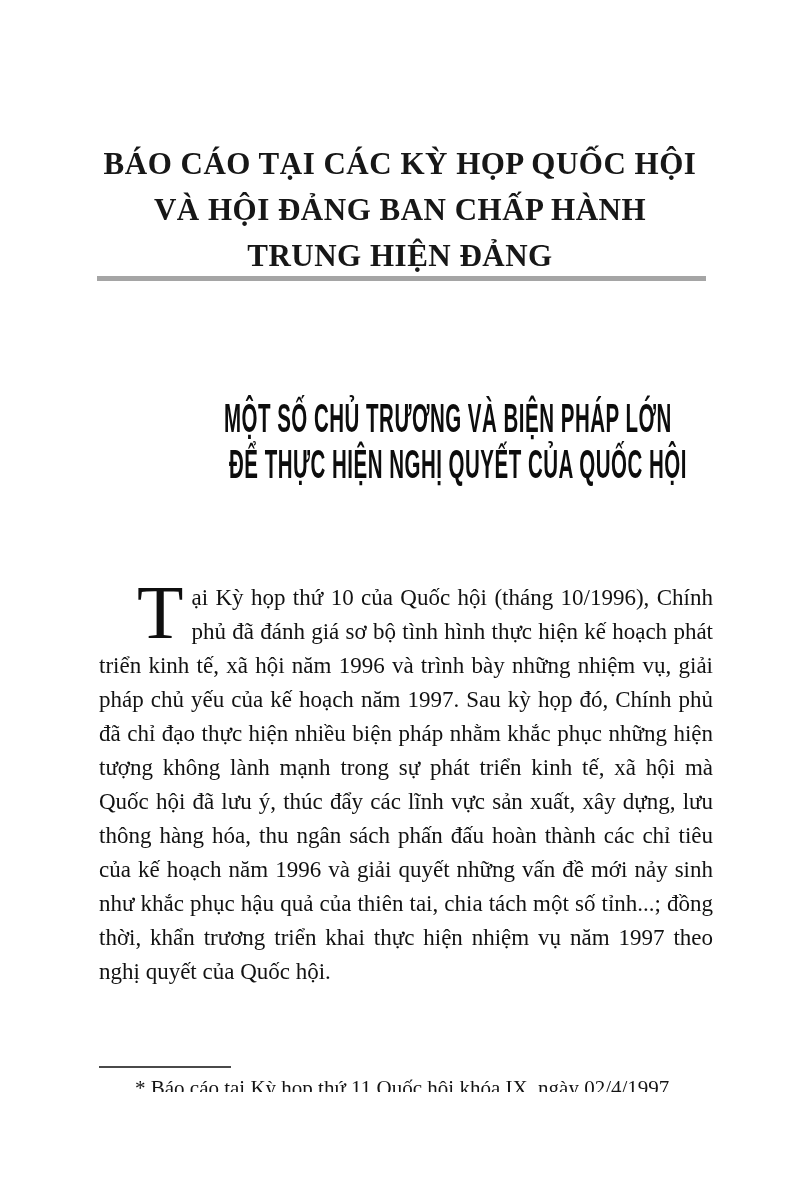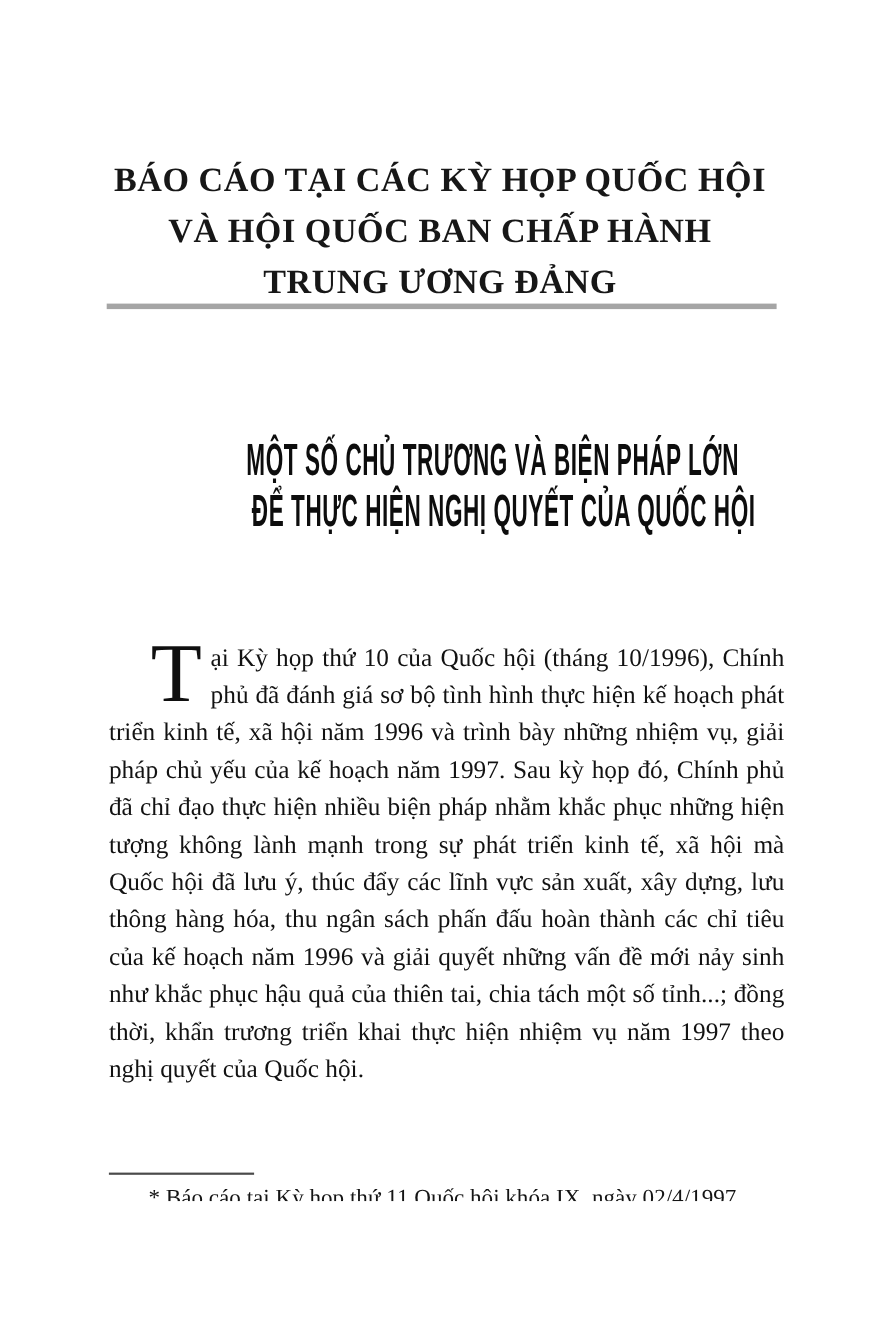--- a/index.html
+++ b/index.html
@@ -112,22 +112,22 @@
     line-height: 25px;
   }
 </style>
 </head>
 <body>
 
 <div class="page">
 
   <header class="title-block">
     <div class="title-line">BÁO CÁO TẠI CÁC KỲ HỌP QUỐC HỘI</div>
-    <div class="title-line">VÀ HỘI QUỐC BAN CHẤP HÀNH</div>
-    <div class="title-line">TRUNG ƯƠNG ĐẢNG</div>
+    <div class="title-line">VÀ HỘI ĐẢNG BAN CHẤP HÀNH</div>
+    <div class="title-line">TRUNG HIỆN ĐẢNG</div>
   </header>
 
   <div class="title-rule"></div>
 
   <section class="heading-block">
     <div class="h-line">
       <span class="h-scale">MỘT SỐ CHỦ TRƯƠNG VÀ BIỆN PHÁP LỚN</span>
     </div>
     <div class="h-line">
       <span class="h-scale">ĐỂ THỰC HIỆN NGHỊ QUYẾT CỦA QUỐC HỘI</span>

